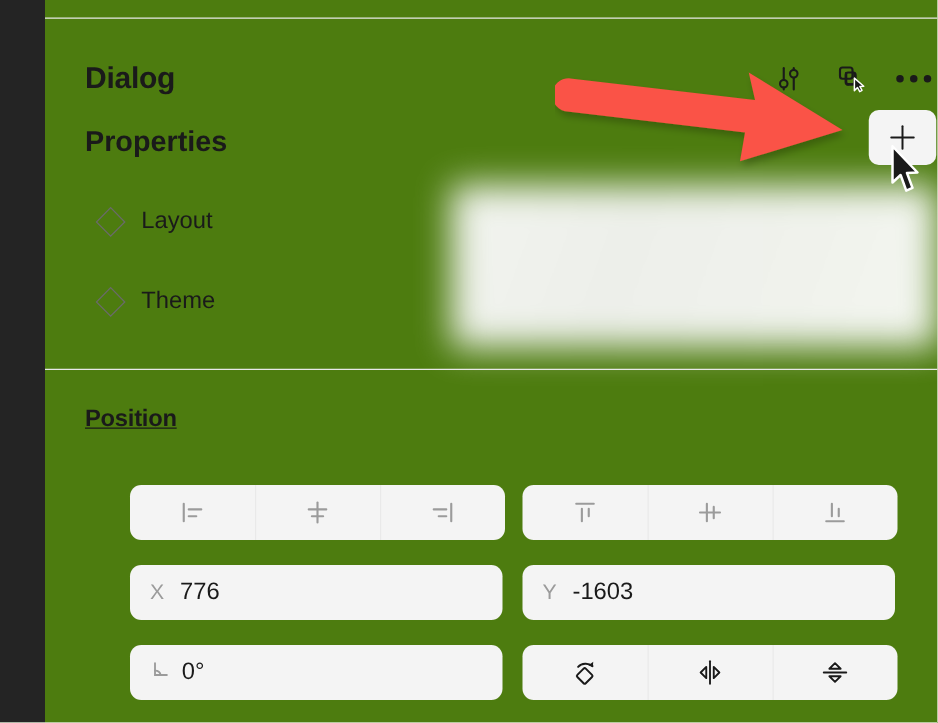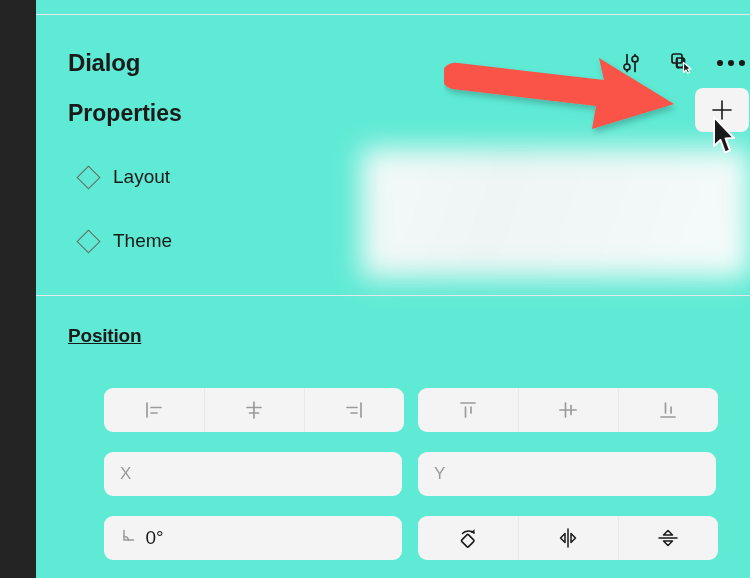--- a/index.html
+++ b/index.html
@@ -21,21 +21,21 @@
     left: 0; top: 0;
     width: 36px; height: 578px;
     background: #242424;
   }
 
   
   .panel {
     position: absolute;
     left: 36px; top: 0;
     width: 714px; height: 578px;
-    background: #5eead4;
+    background: #4d7c0f;
   }
 
   .divider {
     position: absolute;
     left: 0; width: 714px;
     height: 1px;
     background: #e8e8e8;
   }
   .divider.top { top: 14px; }
   .divider.mid { top: 295px; }
@@ -326,24 +326,26 @@
         <svg width="24" height="24" viewBox="0 0 24 24" stroke="#9b9b9b" stroke-width="1.7" stroke-linecap="round" fill="none">
           <line x1="5" y1="19" x2="19" y2="19"></line>
           <line x1="9.5" y1="5" x2="9.5" y2="15"></line>
           <line x1="15" y1="9" x2="15" y2="15"></line>
         </svg>
       </button>
     </div>
 
     <div class="field" id="field-x">
       <span class="field-key">X</span>
+      <input class="field-val" type="text" value="776" style="">
     </div>
 
     <div class="field" id="field-y">
       <span class="field-key">Y</span>
+      <input class="field-val" type="text" value="-1603" style="">
     </div>
 
     <div class="field" id="field-r">
       <span class="field-key">
         <svg width="17" height="17" viewBox="0 0 17 17" stroke="#9b9b9b" stroke-width="1.5" fill="none" stroke-linecap="round">
           <path d="M4 3.5 V13 H13.5"></path>
           <path d="M4 9.5 a4.5 4.5 0 0 1 4.5 3.5"></path>
         </svg>
       </span>
       <input class="field-val" type="text" value="0°" style="">

